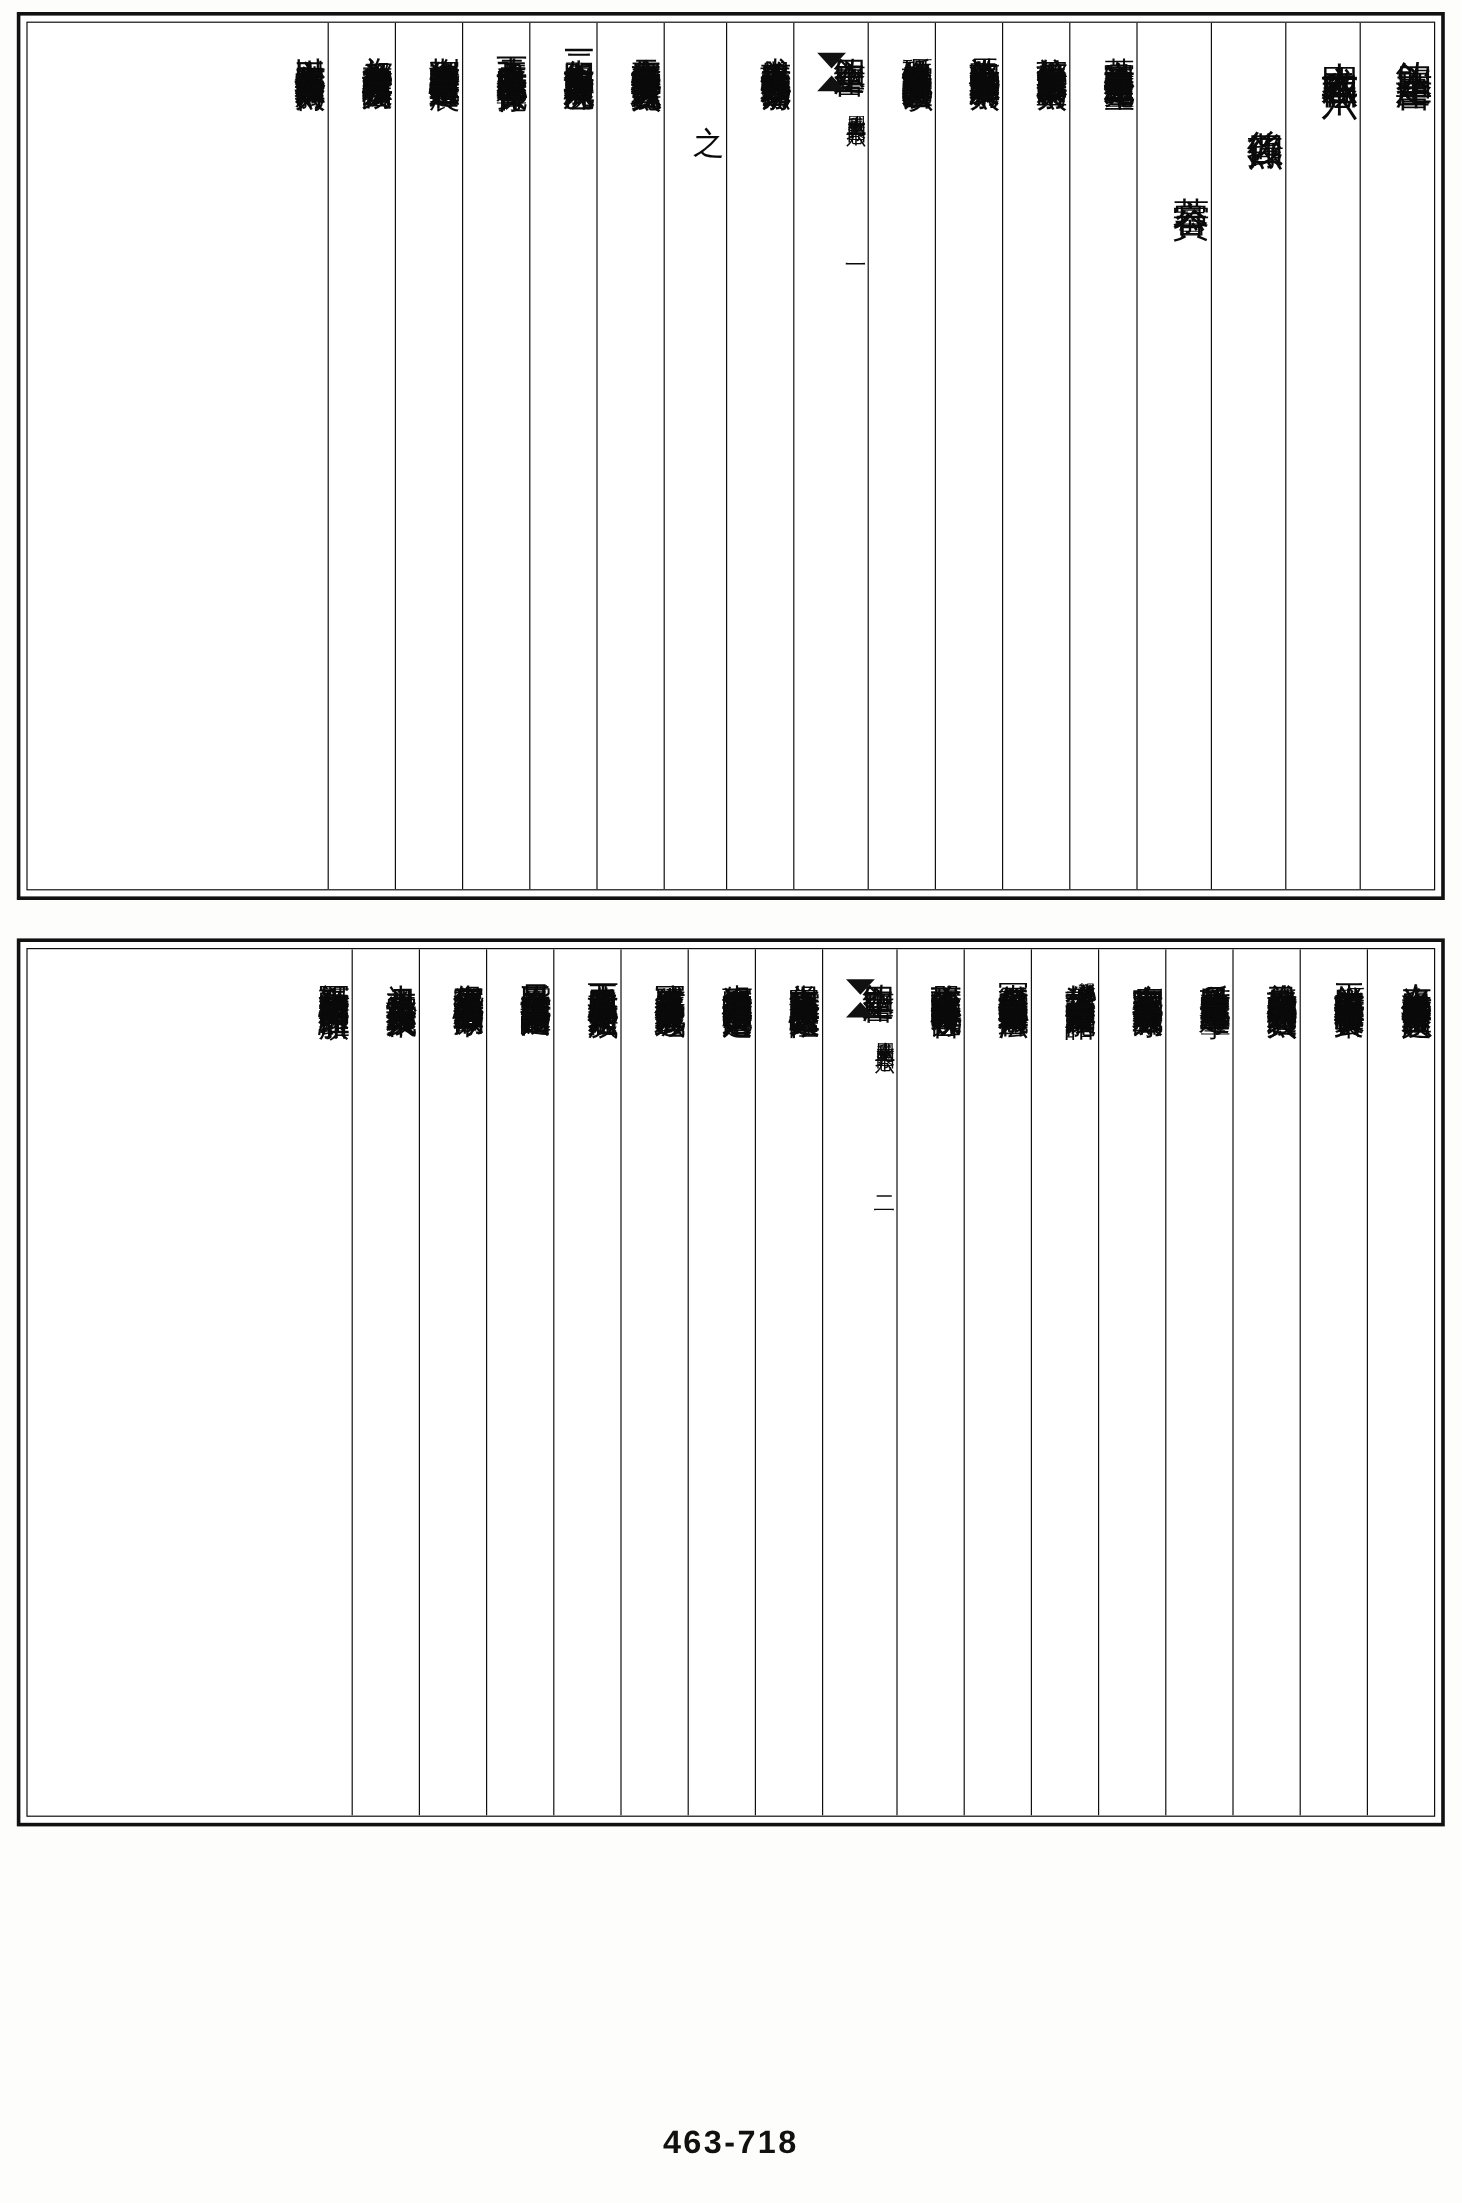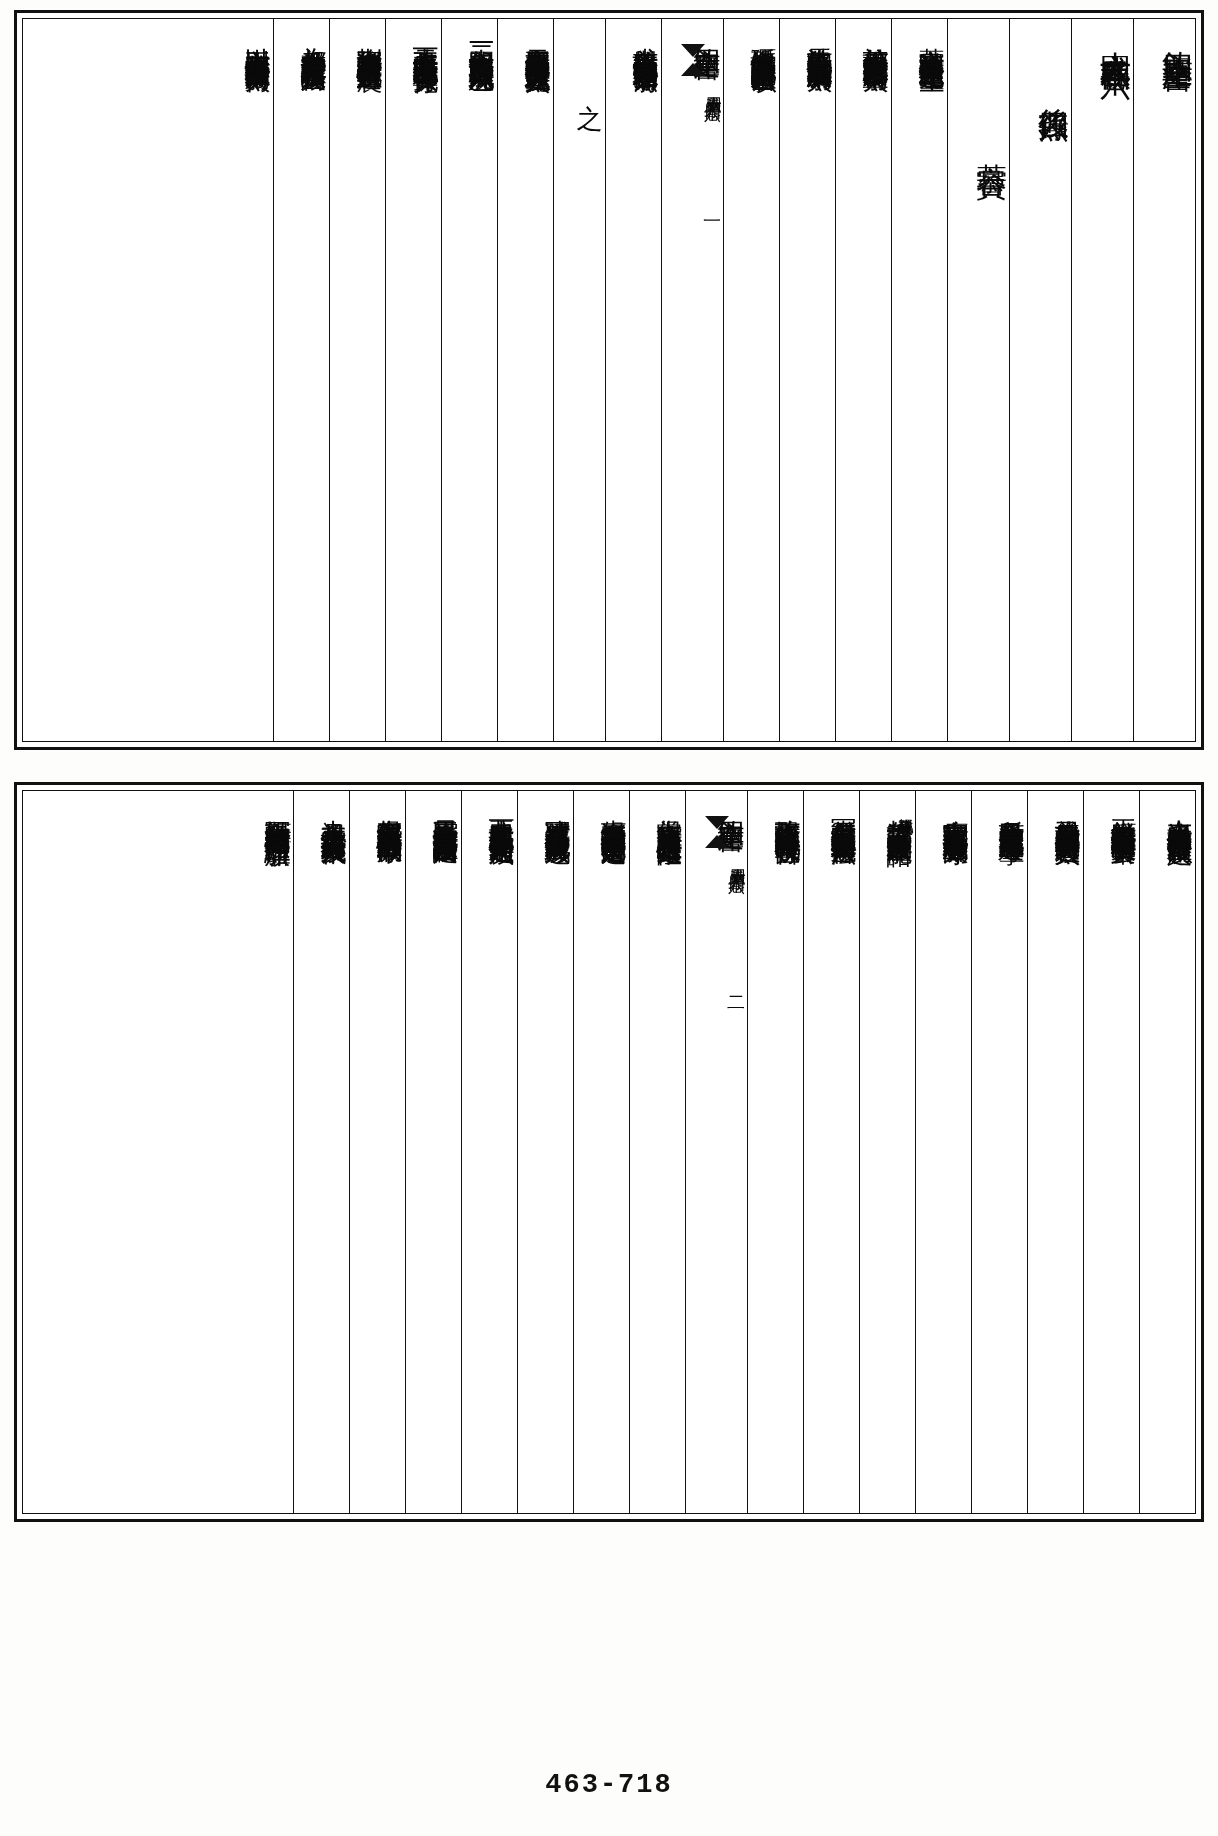--- a/index.html
+++ b/index.html
@@ -123,21 +123,21 @@
     margin: 2px 0;
   }
 
   
   .footer {
     position: absolute;
     left: 0;
     top: 1770px;
     width: 1218px;
     text-align: center;
-    font-family: Liberation Mono, monospace;
+    font-family: Liberation Sans, sans-serif;
     font-size: 27px;
     font-weight: bold;
     letter-spacing: 2px;
     color: #111;
   }
 </style>
 </head>
 <body>
 
 <div class="page">

